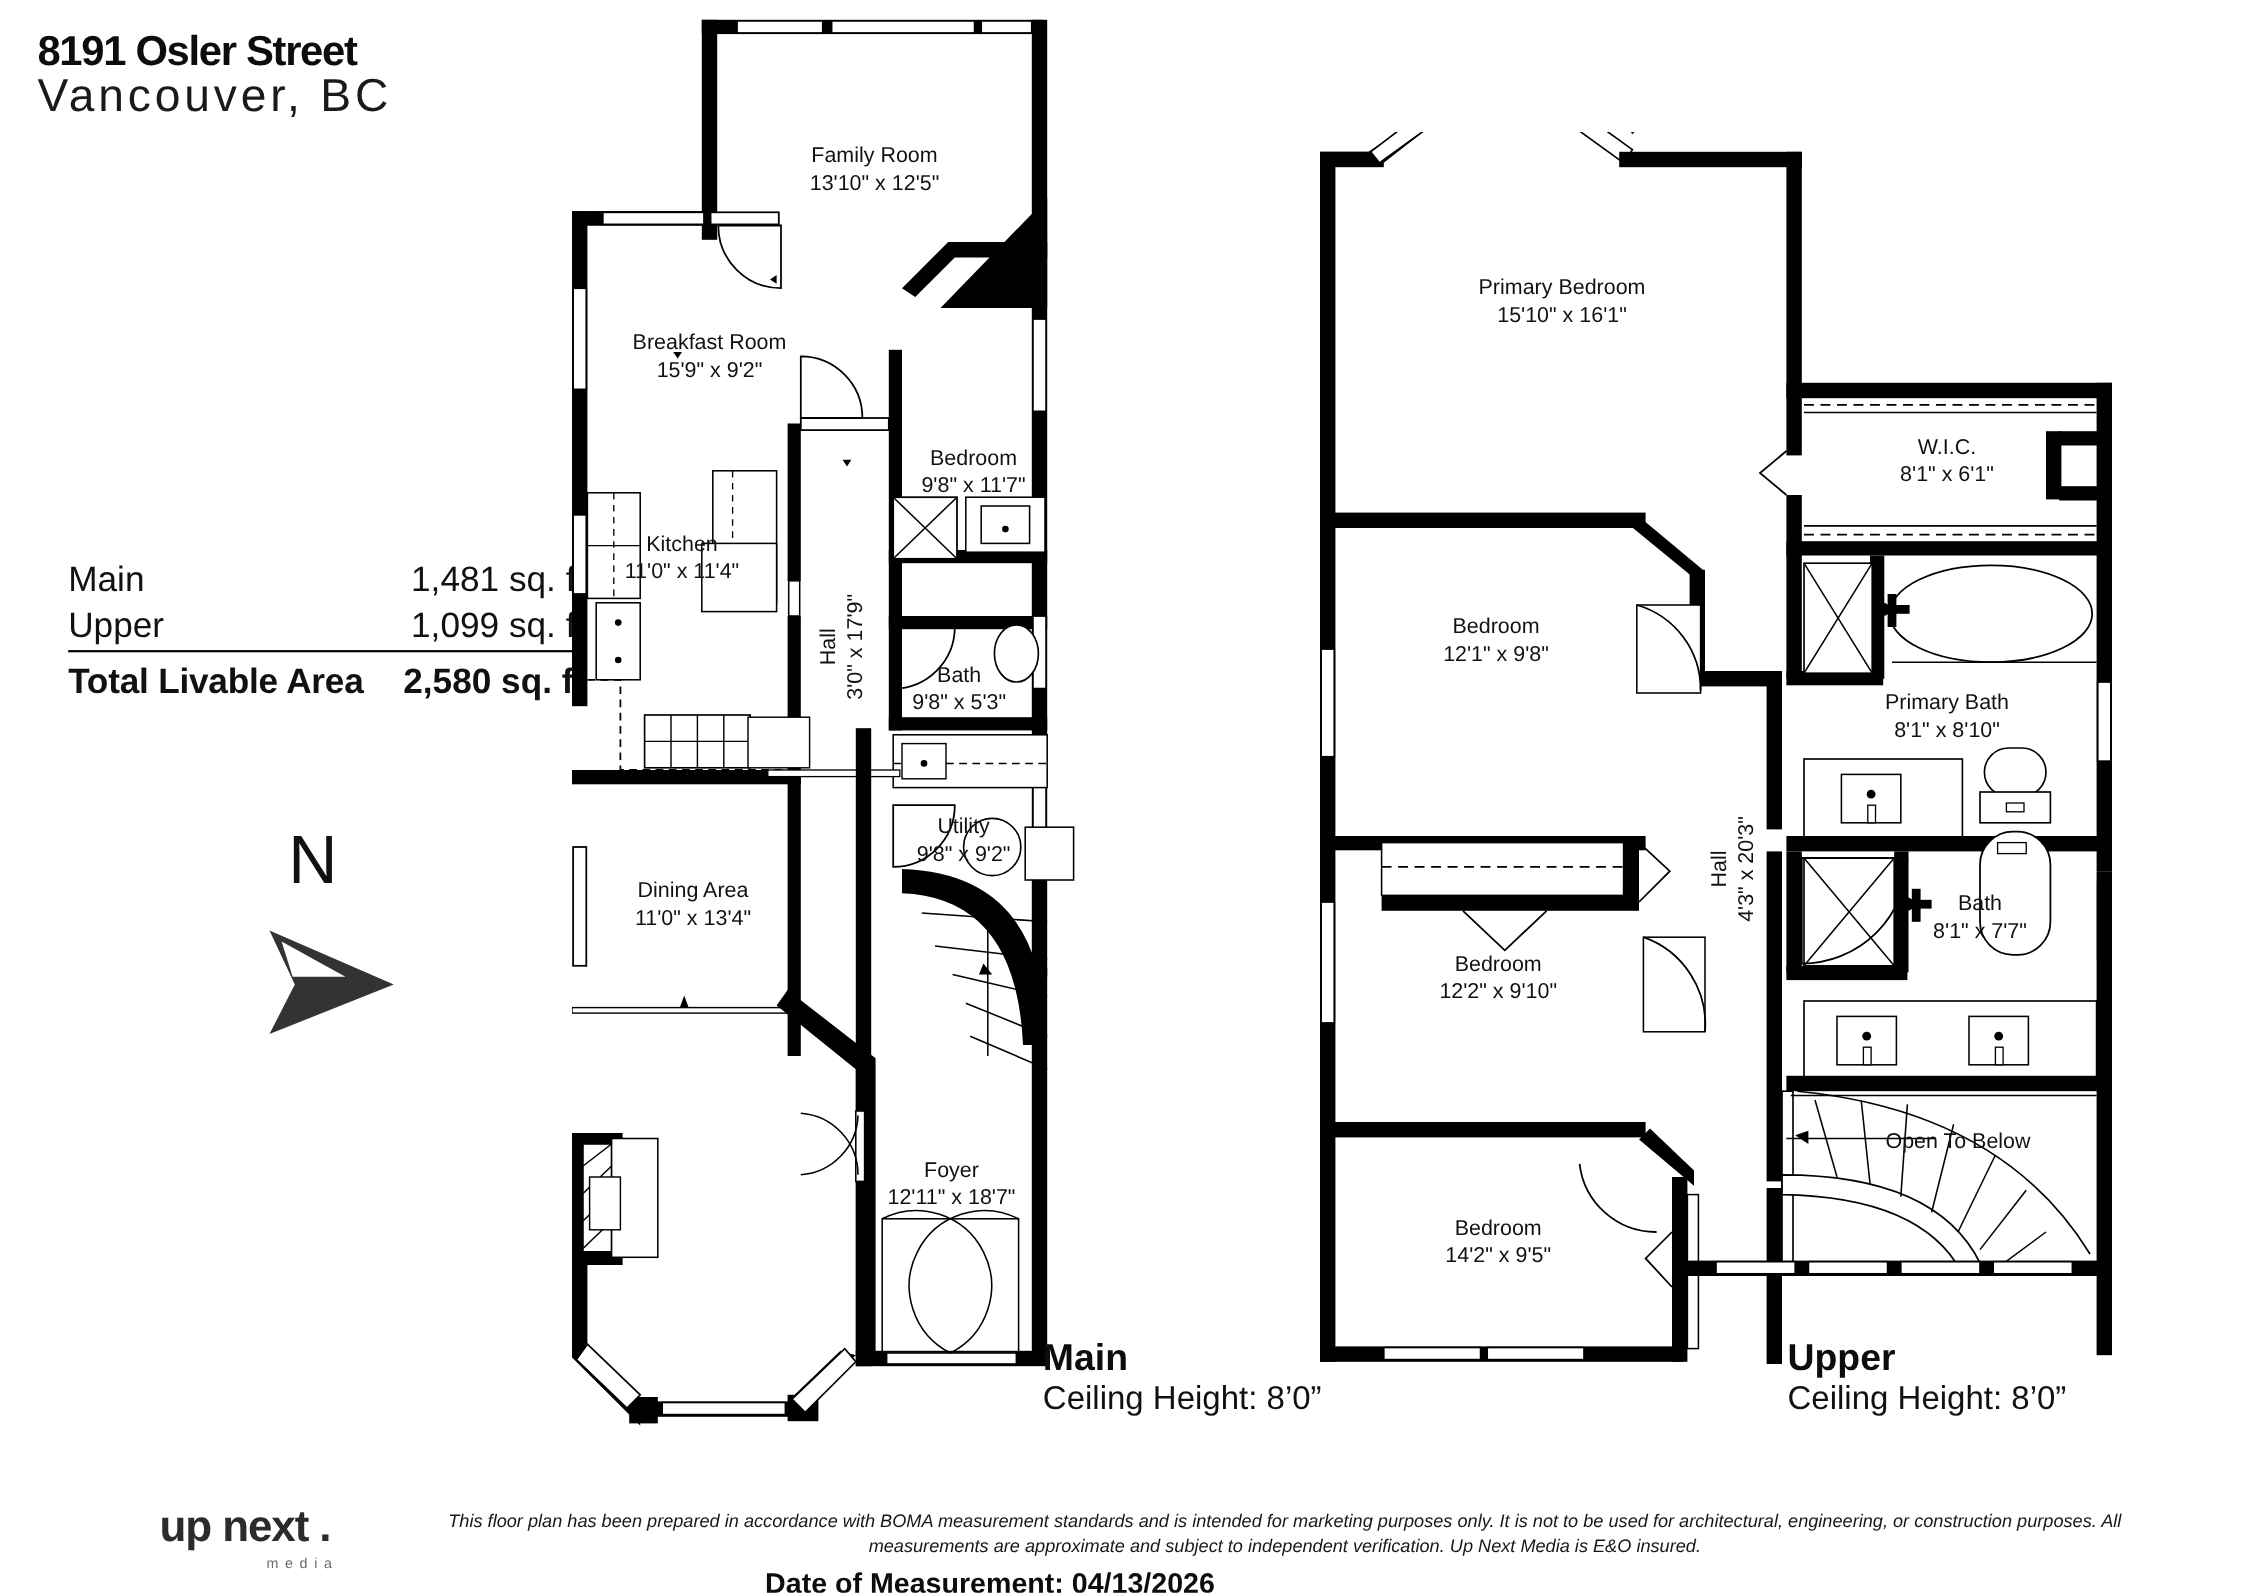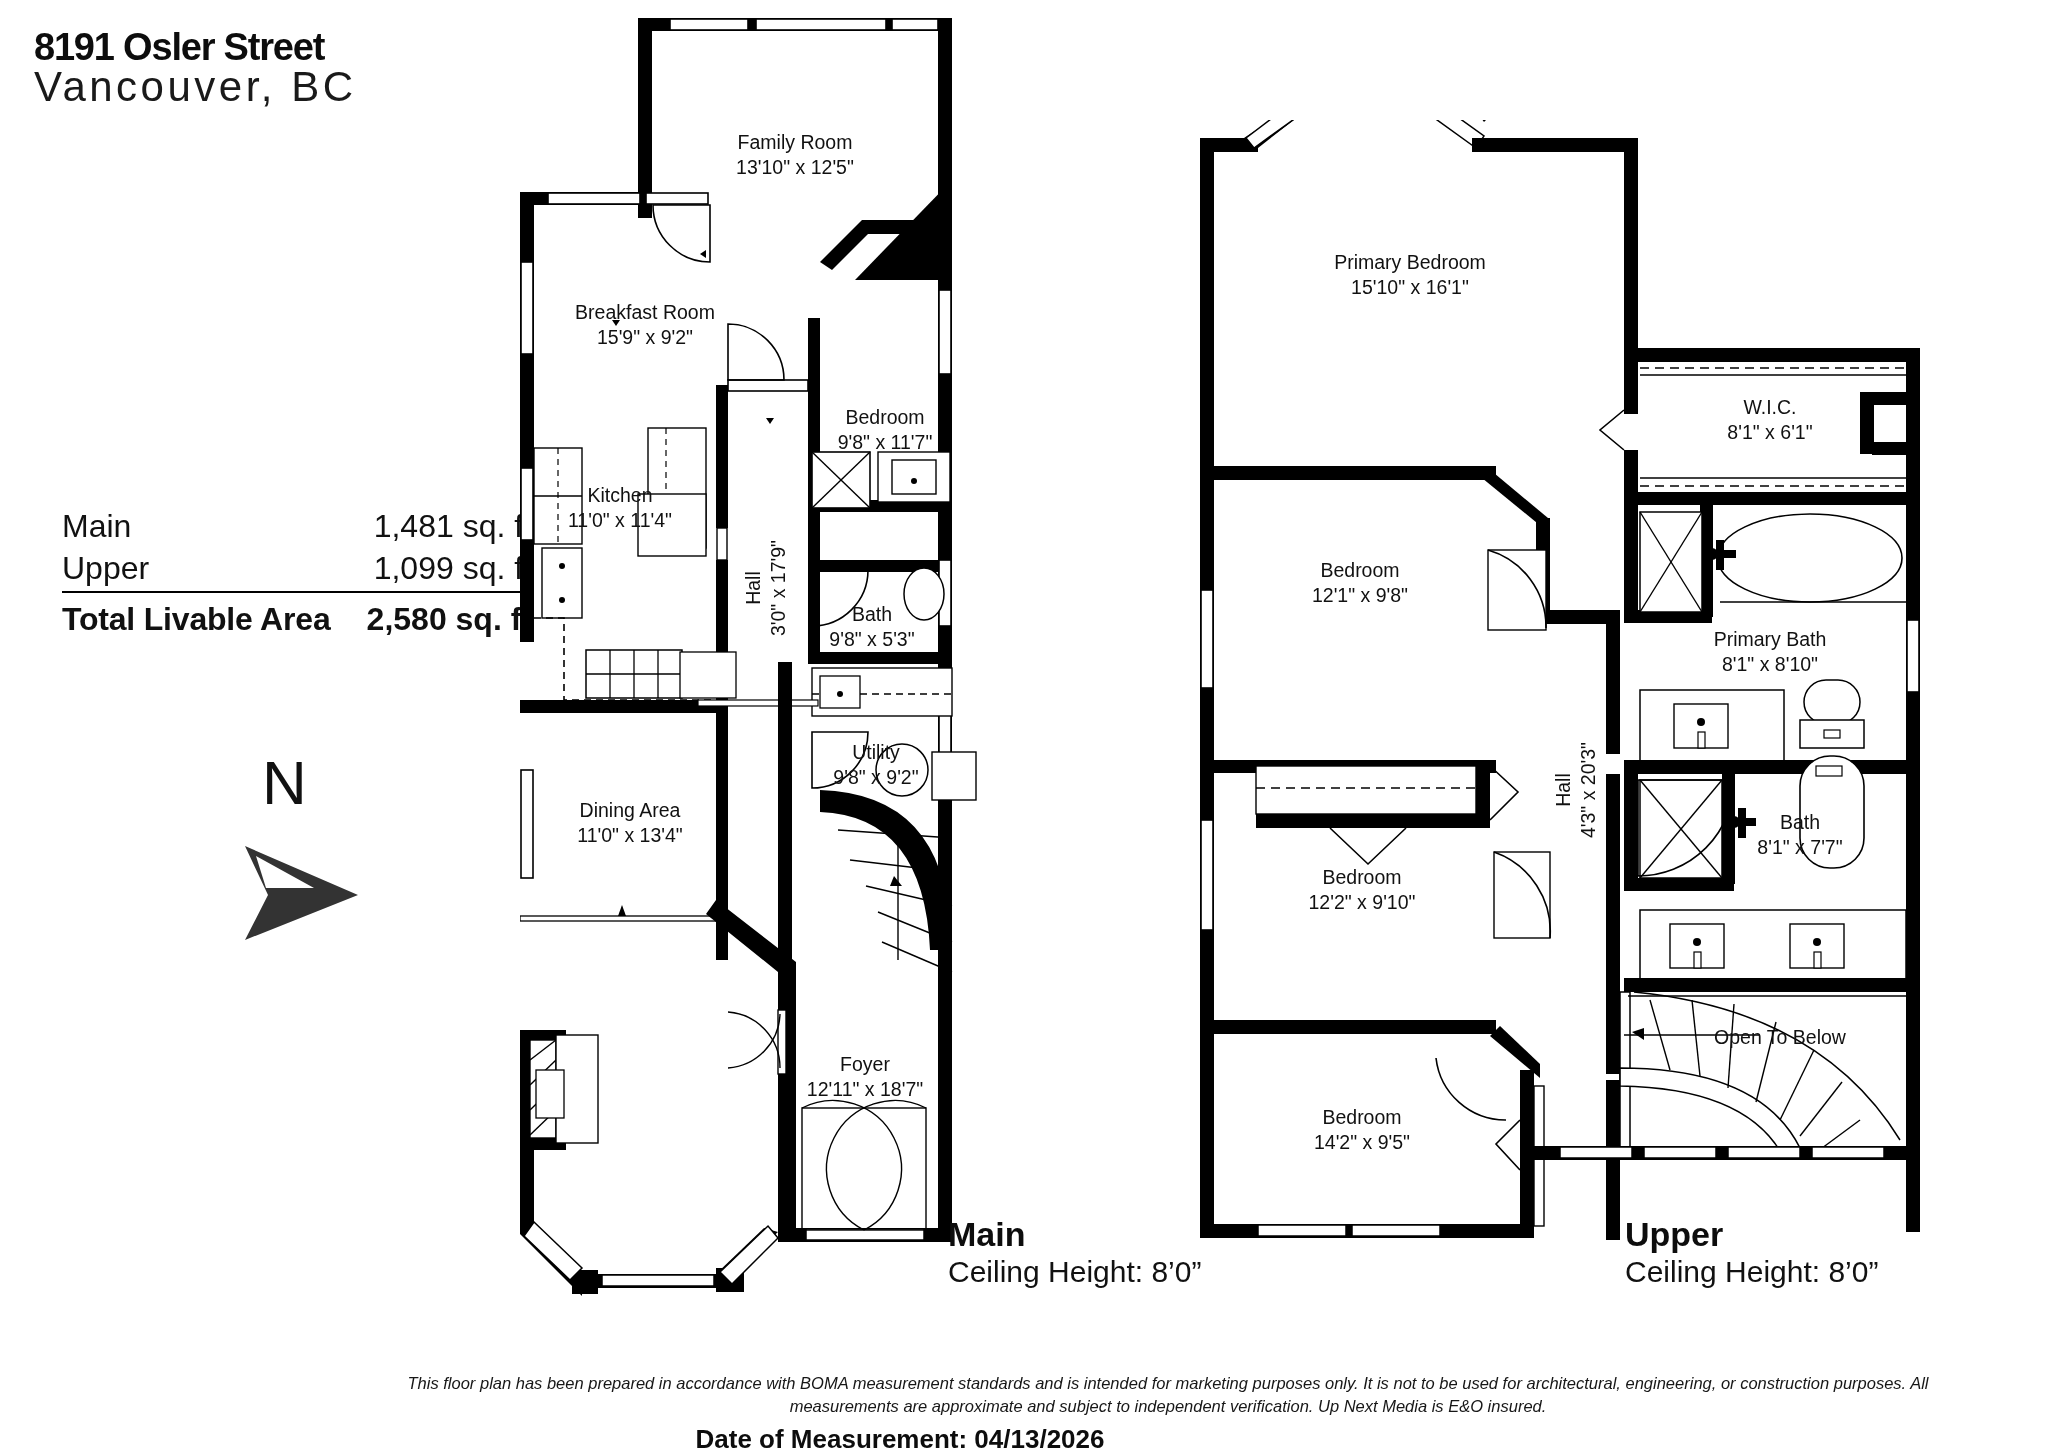--- a/index.html
+++ b/index.html
@@ -430,21 +430,21 @@
         <path d="M432 912 L444 908 L444 920 Z" fill="#000"></path>
 
         <rect x="334" y="1026" width="386" height="14"></rect>
         <rect x="360" y="1027" width="72" height="11" fill="#ffffff" stroke="#000" stroke-width="1.5"></rect>
         <rect x="444" y="1027" width="72" height="11" fill="#ffffff" stroke="#000" stroke-width="1.5"></rect>
         <rect x="528" y="1027" width="72" height="11" fill="#ffffff" stroke="#000" stroke-width="1.5"></rect>
         <rect x="612" y="1027" width="72" height="11" fill="#ffffff" stroke="#000" stroke-width="1.5"></rect>
       </g>
     </svg>
 
-    <div class="room-label" style="left:210px;top:155px;">
+    <div class="room-label" style="left:220px;top:155px;">
       <span class="rname">Primary Bedroom</span>
       <span class="rdim">15'10" x 16'1"</span>
     </div>
     <div class="room-label" style="left:570px;top:300px;">
       <span class="rname">W.I.C.</span>
       <span class="rdim">8'1" x 6'1"</span>
     </div>
     <div class="room-label" style="left:570px;top:532px;">
       <span class="rname">Primary Bath</span>
       <span class="rdim">8'1" x 8'10"</span>
@@ -476,17 +476,21 @@
 
   <div class="floor-caption" id="caption-main">
     <div class="fc-name">Main</div>
     <div class="fc-ceiling">Ceiling Height: 8’0”</div>
   </div>
   <div class="floor-caption" id="caption-upper">
     <div class="fc-name">Upper</div>
     <div class="fc-ceiling">Ceiling Height: 8’0”</div>
   </div>
 
+  <div id="logo">
+    <div id="logo-word">up next .</div>
+    <div id="logo-sub">media</div>
+  </div>
 
   <div id="disclaimer">This floor plan has been prepared in accordance with BOMA measurement standards and is intended for marketing purposes only. It is not to be used for architectural, engineering, or construction purposes. All measurements are approximate and subject to independent verification. Up Next Media is E&amp;O insured.</div>
   <div id="measurement-date">Date of Measurement: 04/13/2026</div>
 
 </div>
 
 </body></html>

